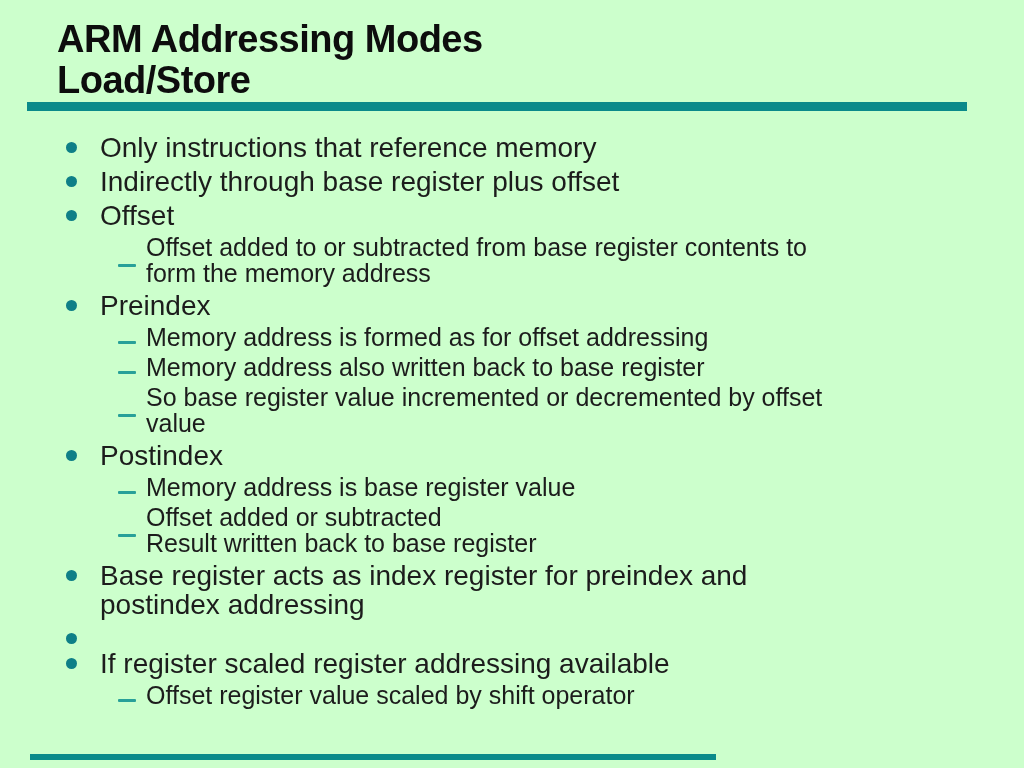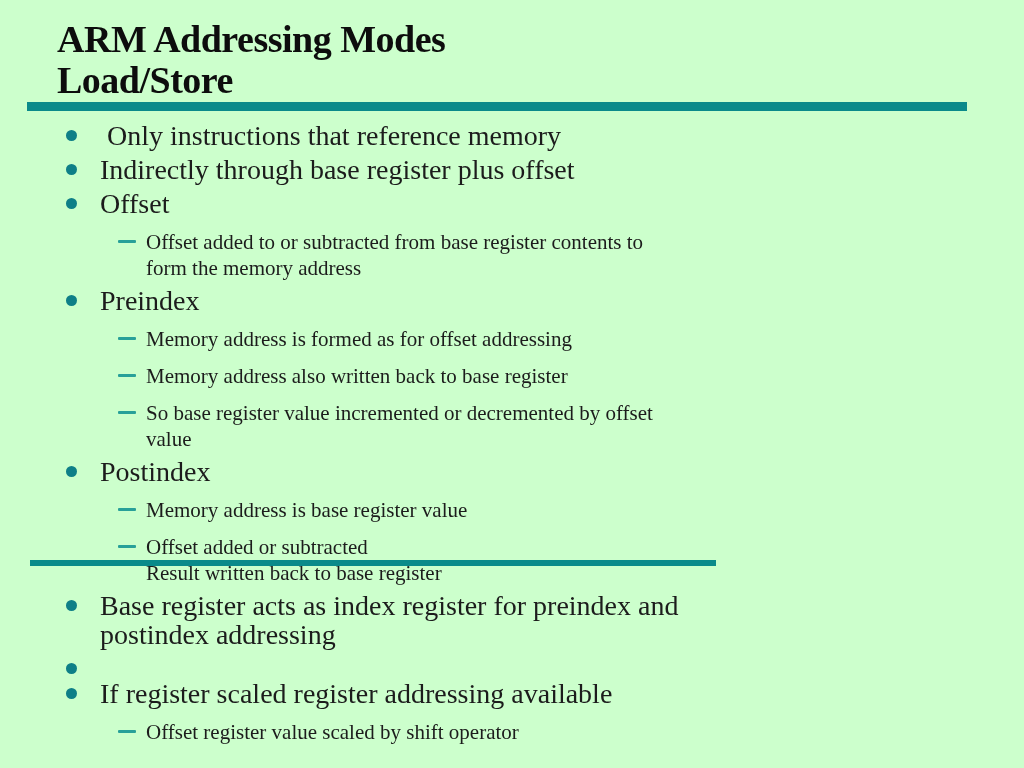--- a/index.html
+++ b/index.html
@@ -2,49 +2,49 @@
 <html><head>
 <meta charset="utf-8">
 <style>
   html, body { margin: 0; padding: 0; }
   body {
     width: 1024px; height: 768px;
     background: var(--bg, #ccffcc);
     font-family: "Liberation Sans", sans-serif;
     overflow: hidden;
   }
-  .slide { position: relative; width: 1024px; height: 566px; font-family: Liberation Serif, serif; }
+  .slide { position: relative; width: 1024px; height: 760px; }
 
   .header { padding: 19px 0 0 57px; }
   .title-line {
     font-size: 38px; font-weight: 700; line-height: 41px;
     letter-spacing: -0.5px; color: var(--title, #0d0d0d);
   }
 
   .rule {
     position: absolute; left: 27px; top: 102px;
     width: 940px; height: 9px;
     background: var(--accent, #0a8a8a);
   }
 
   .content {
     position: absolute; left: 0; top: 117px; right: 0;
     padding: 0 40px 0 62px;
     color: var(--text, #1c1c1c);
   }
 
   .b1 { display: flex; align-items: flex-start; margin-top: 5px; font-size: 28px; line-height: 29px; }
-  .content > .b1:first-child { margin-top: 4px; gap: 7px; }
+  .content > .b1:first-child { margin-top: 16px; }
   .dot {
     flex: 0 0 auto; width: 11px; height: 11px; border-radius: 50%;
     background: var(--dot, #0e7f87); margin: 9px 0 0 4px;
   }
   .b1text { margin-left: 23px; white-space: pre-line; }
 
-  .b2 { display: flex; align-items: flex-start; margin-top: 11px; font-size: 21px; line-height: 26px; }
+  .b2 { display: flex; align-items: center; margin-top: 4px; font-size: 25px; line-height: 26px; }
   .dash {
     flex: 0 0 auto; width: 18px; height: 3px; border-radius: 1px;
     background: var(--dash, #28a099); margin: 11px 0 0 56px;
   }
   .b2text { margin-left: 10px; white-space: pre-line; }
 
   .bottom-bar {
     position: absolute; left: 30px; bottom: 0;
     width: 686px; height: 6px;
     background: var(--accent, #0a8a8a);

